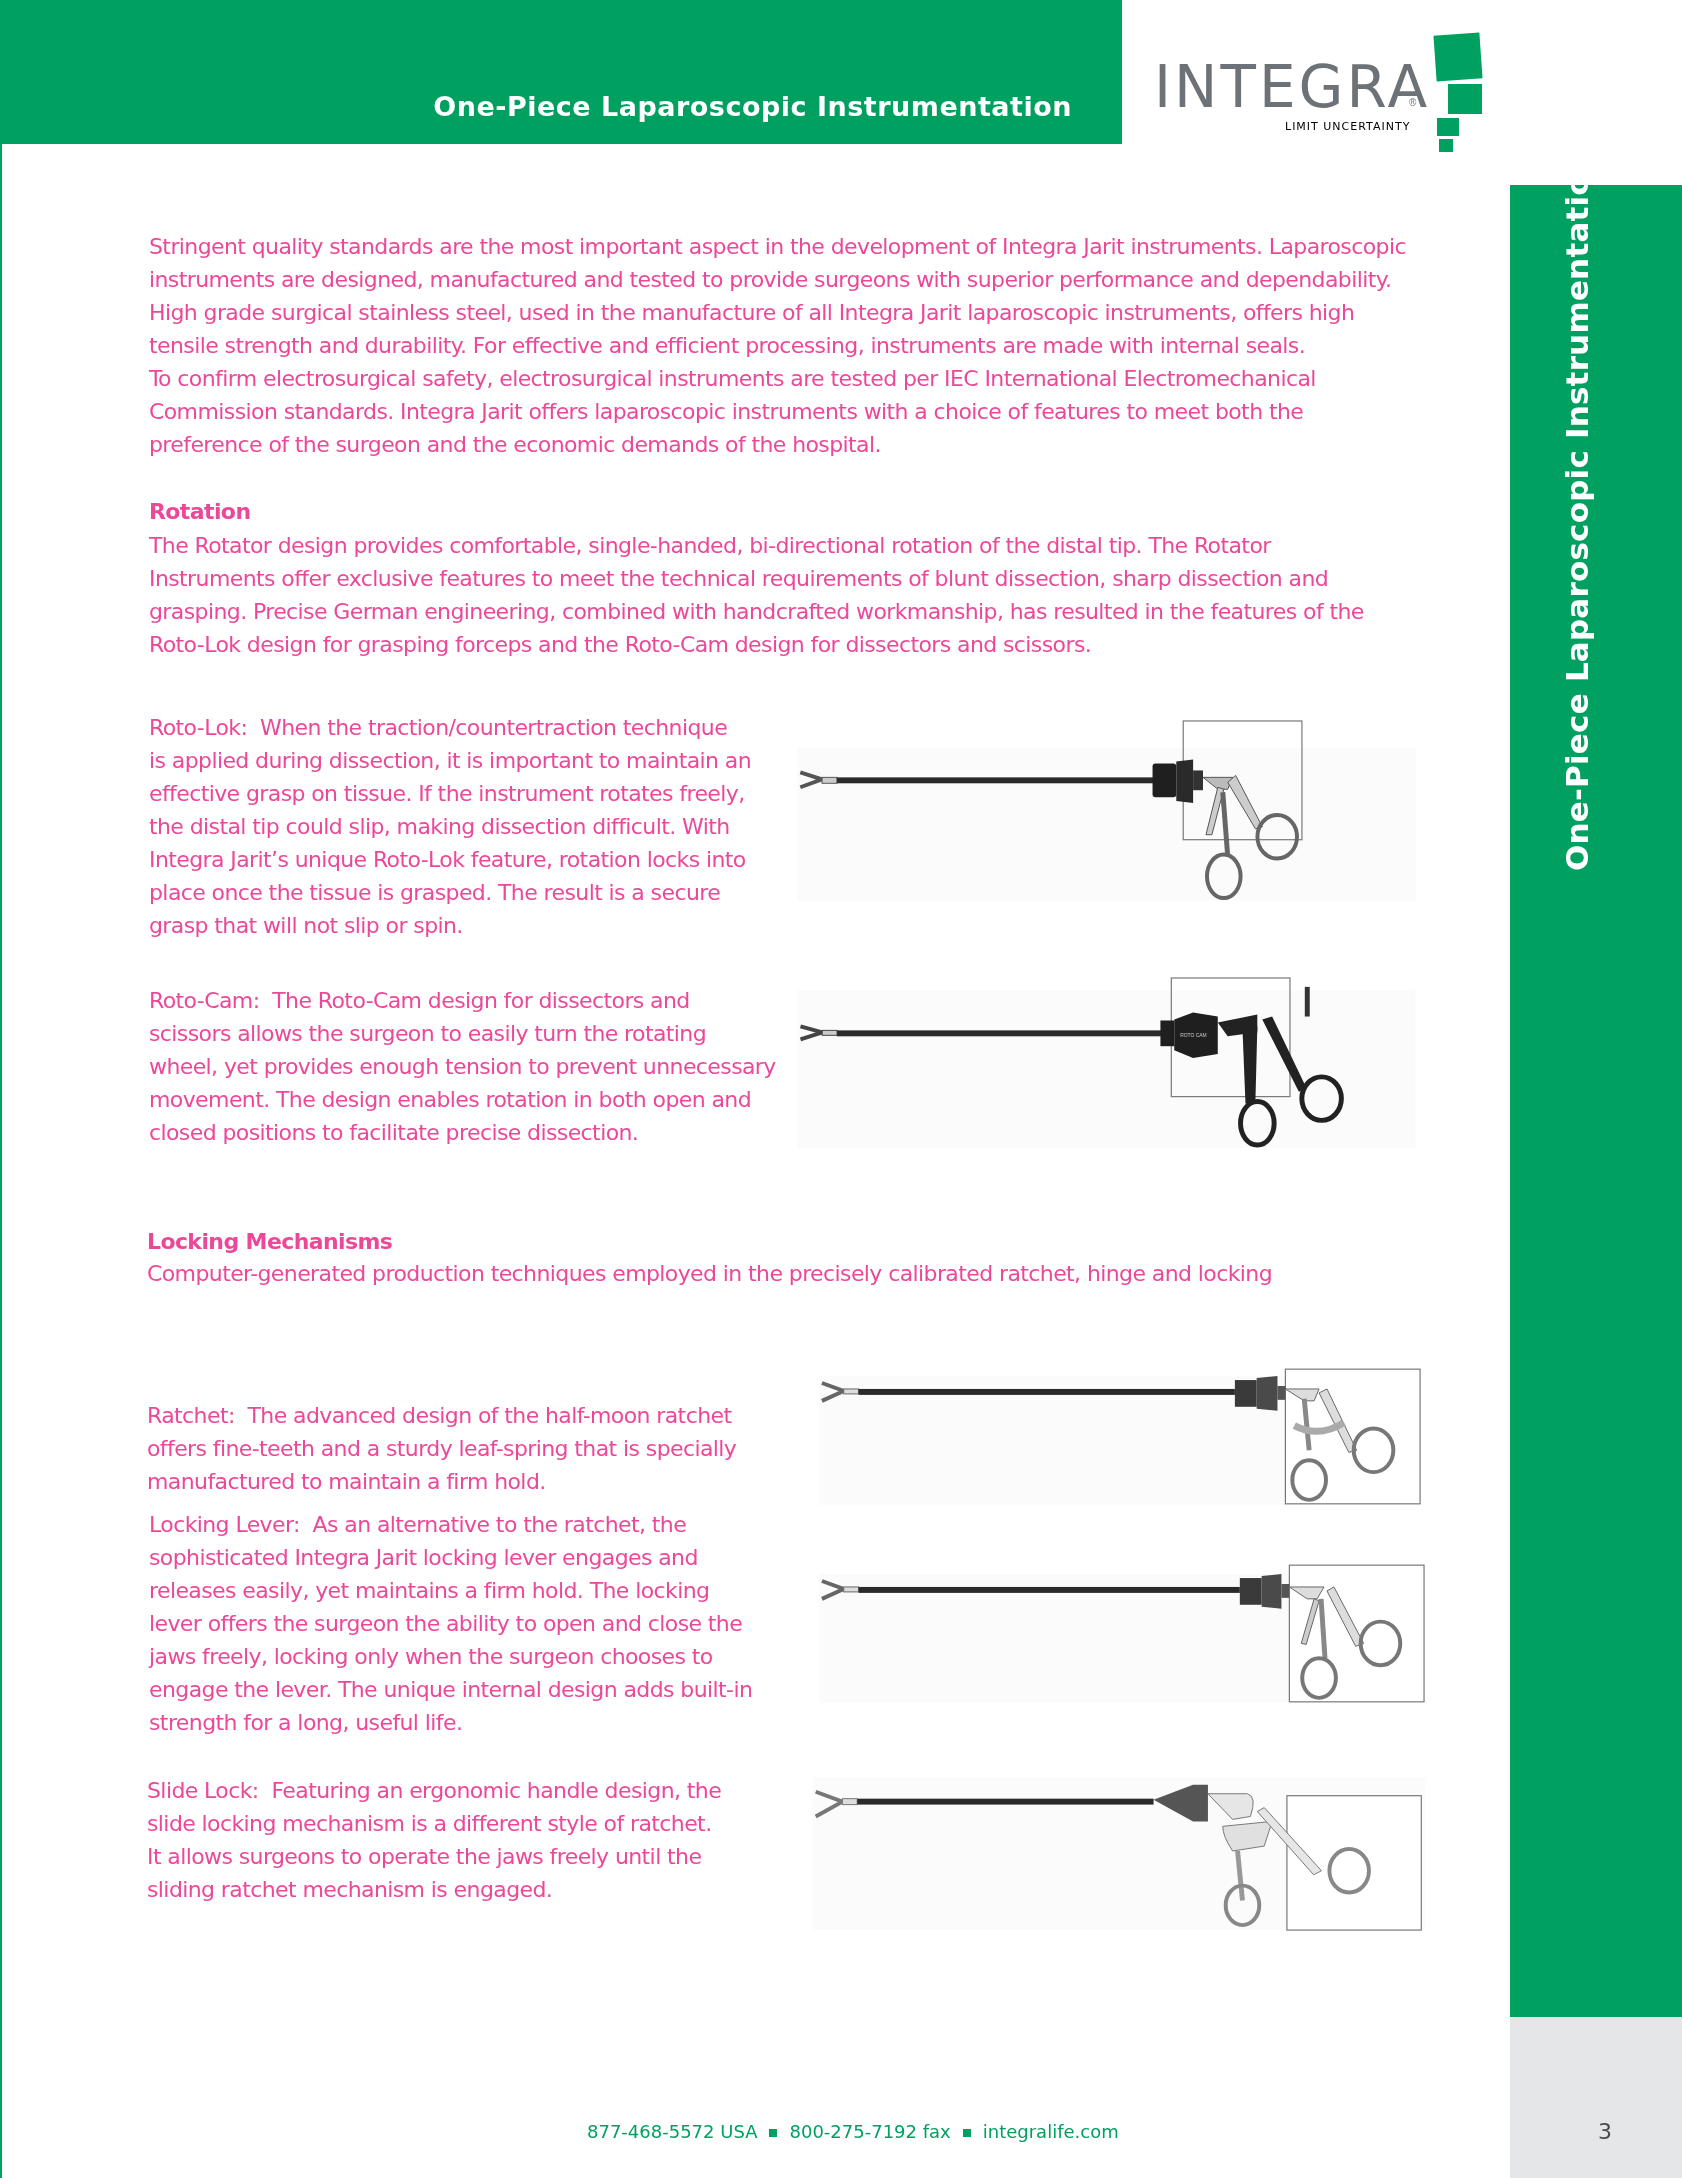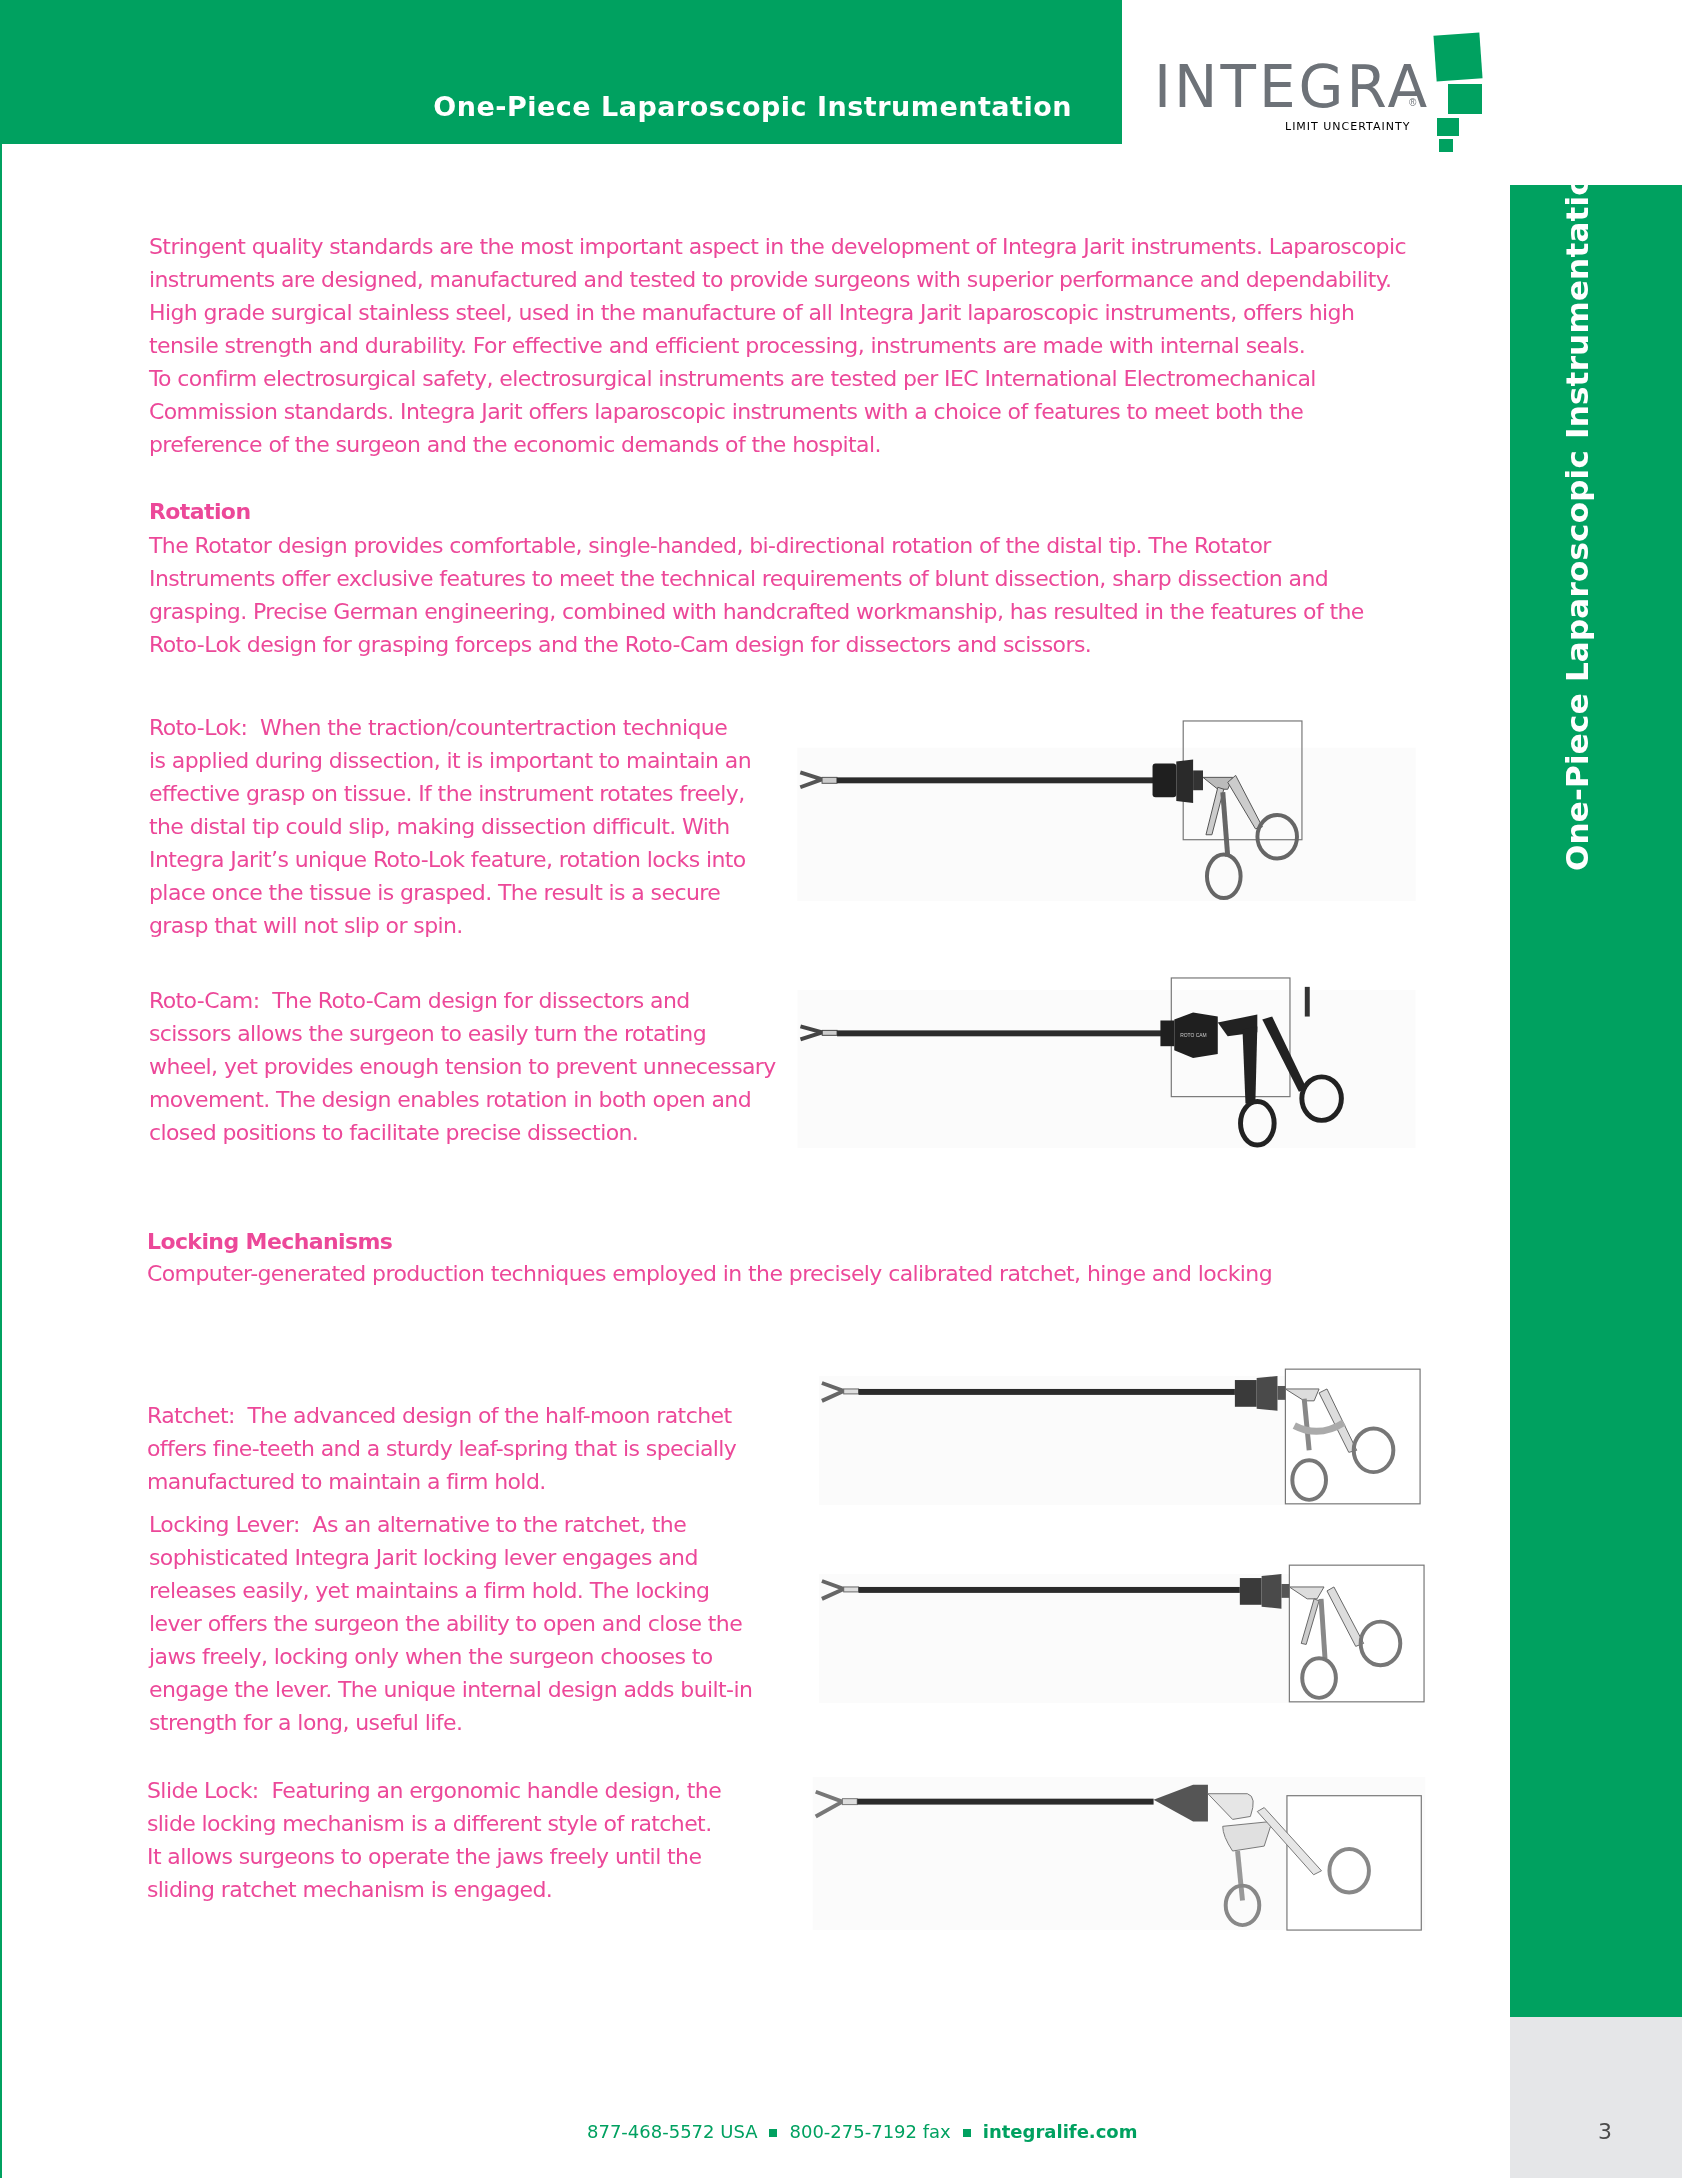--- a/index.html
+++ b/index.html
@@ -64,21 +64,21 @@
 
   .instr { position:absolute; }
   .instr svg { display:block; }
   .footer {
     position:absolute; left:0; width:1682px; top:2121px; text-align:center;
     font-size:18px; color:#00a160; font-family:"DejaVu Sans", sans-serif;
     padding-left:0;
   }
   .footer-inner { position:absolute; left:587px; top:0; white-space:nowrap; }
   .bullet { display:inline-block; width:8px; height:8px; background:#00a160; margin:0 12px; vertical-align:middle; }
-  .footer .link { font-weight:bold; }
+  .footer .link { font-weight:normal; }
 </style>
 </head>
 <body>
 
 <div class="left-rule"></div>
 
 <div class="header-band">
   <div class="header-title">One-Piece Laparoscopic Instrumentation</div>
 </div>
 

